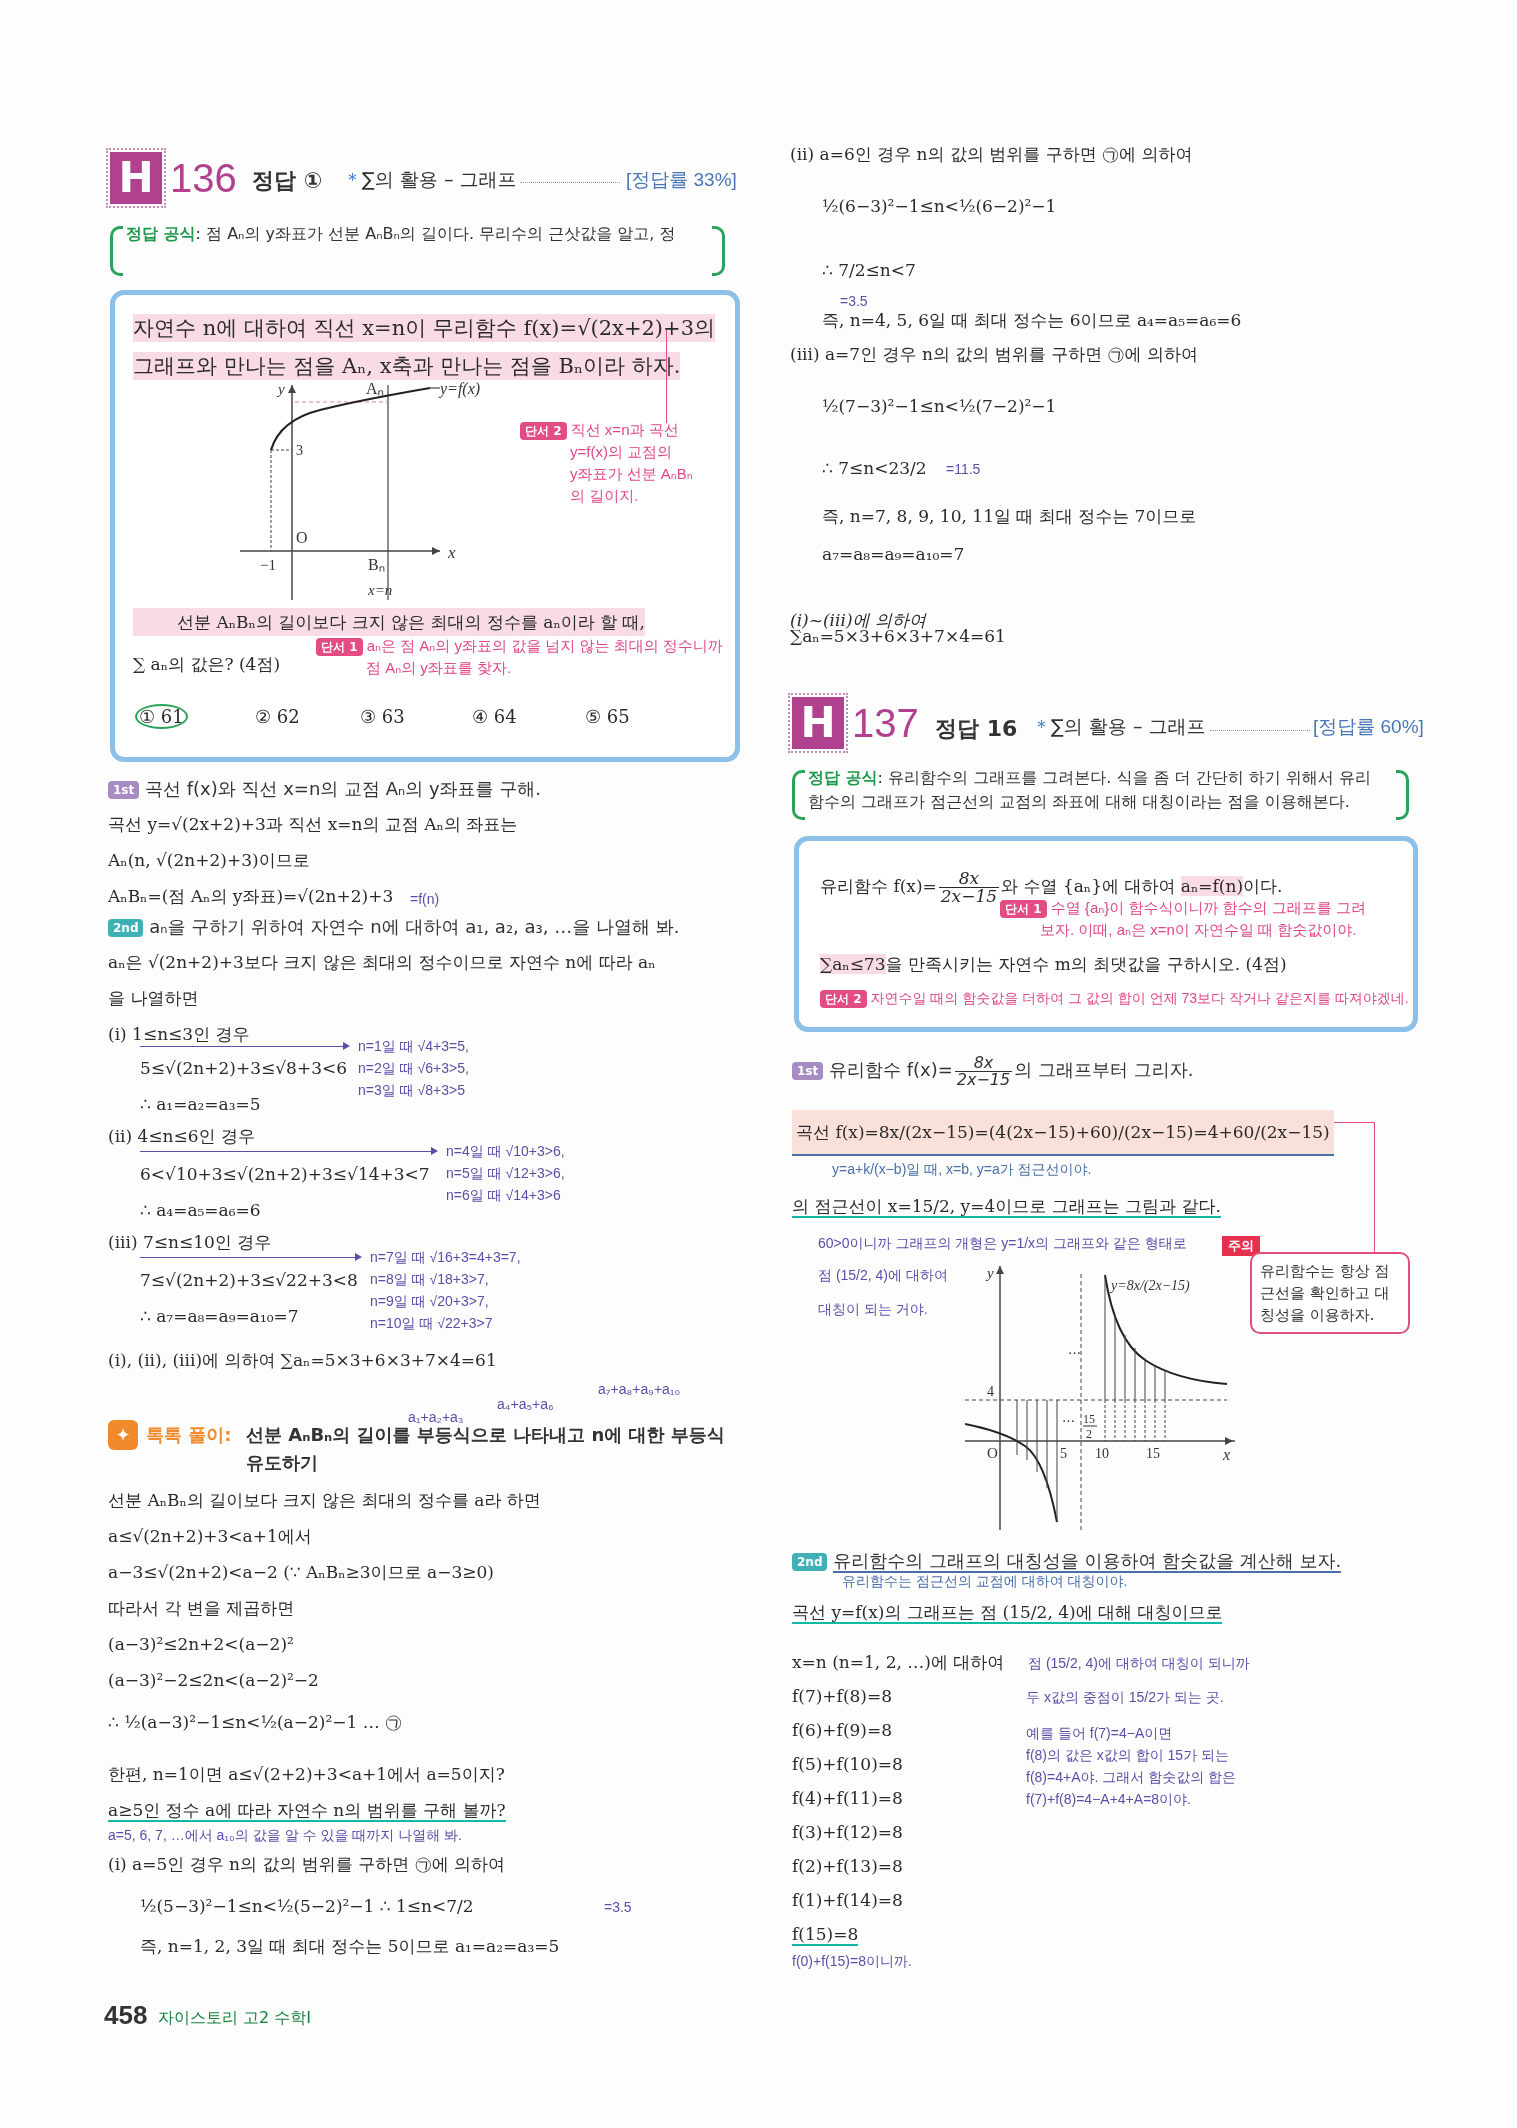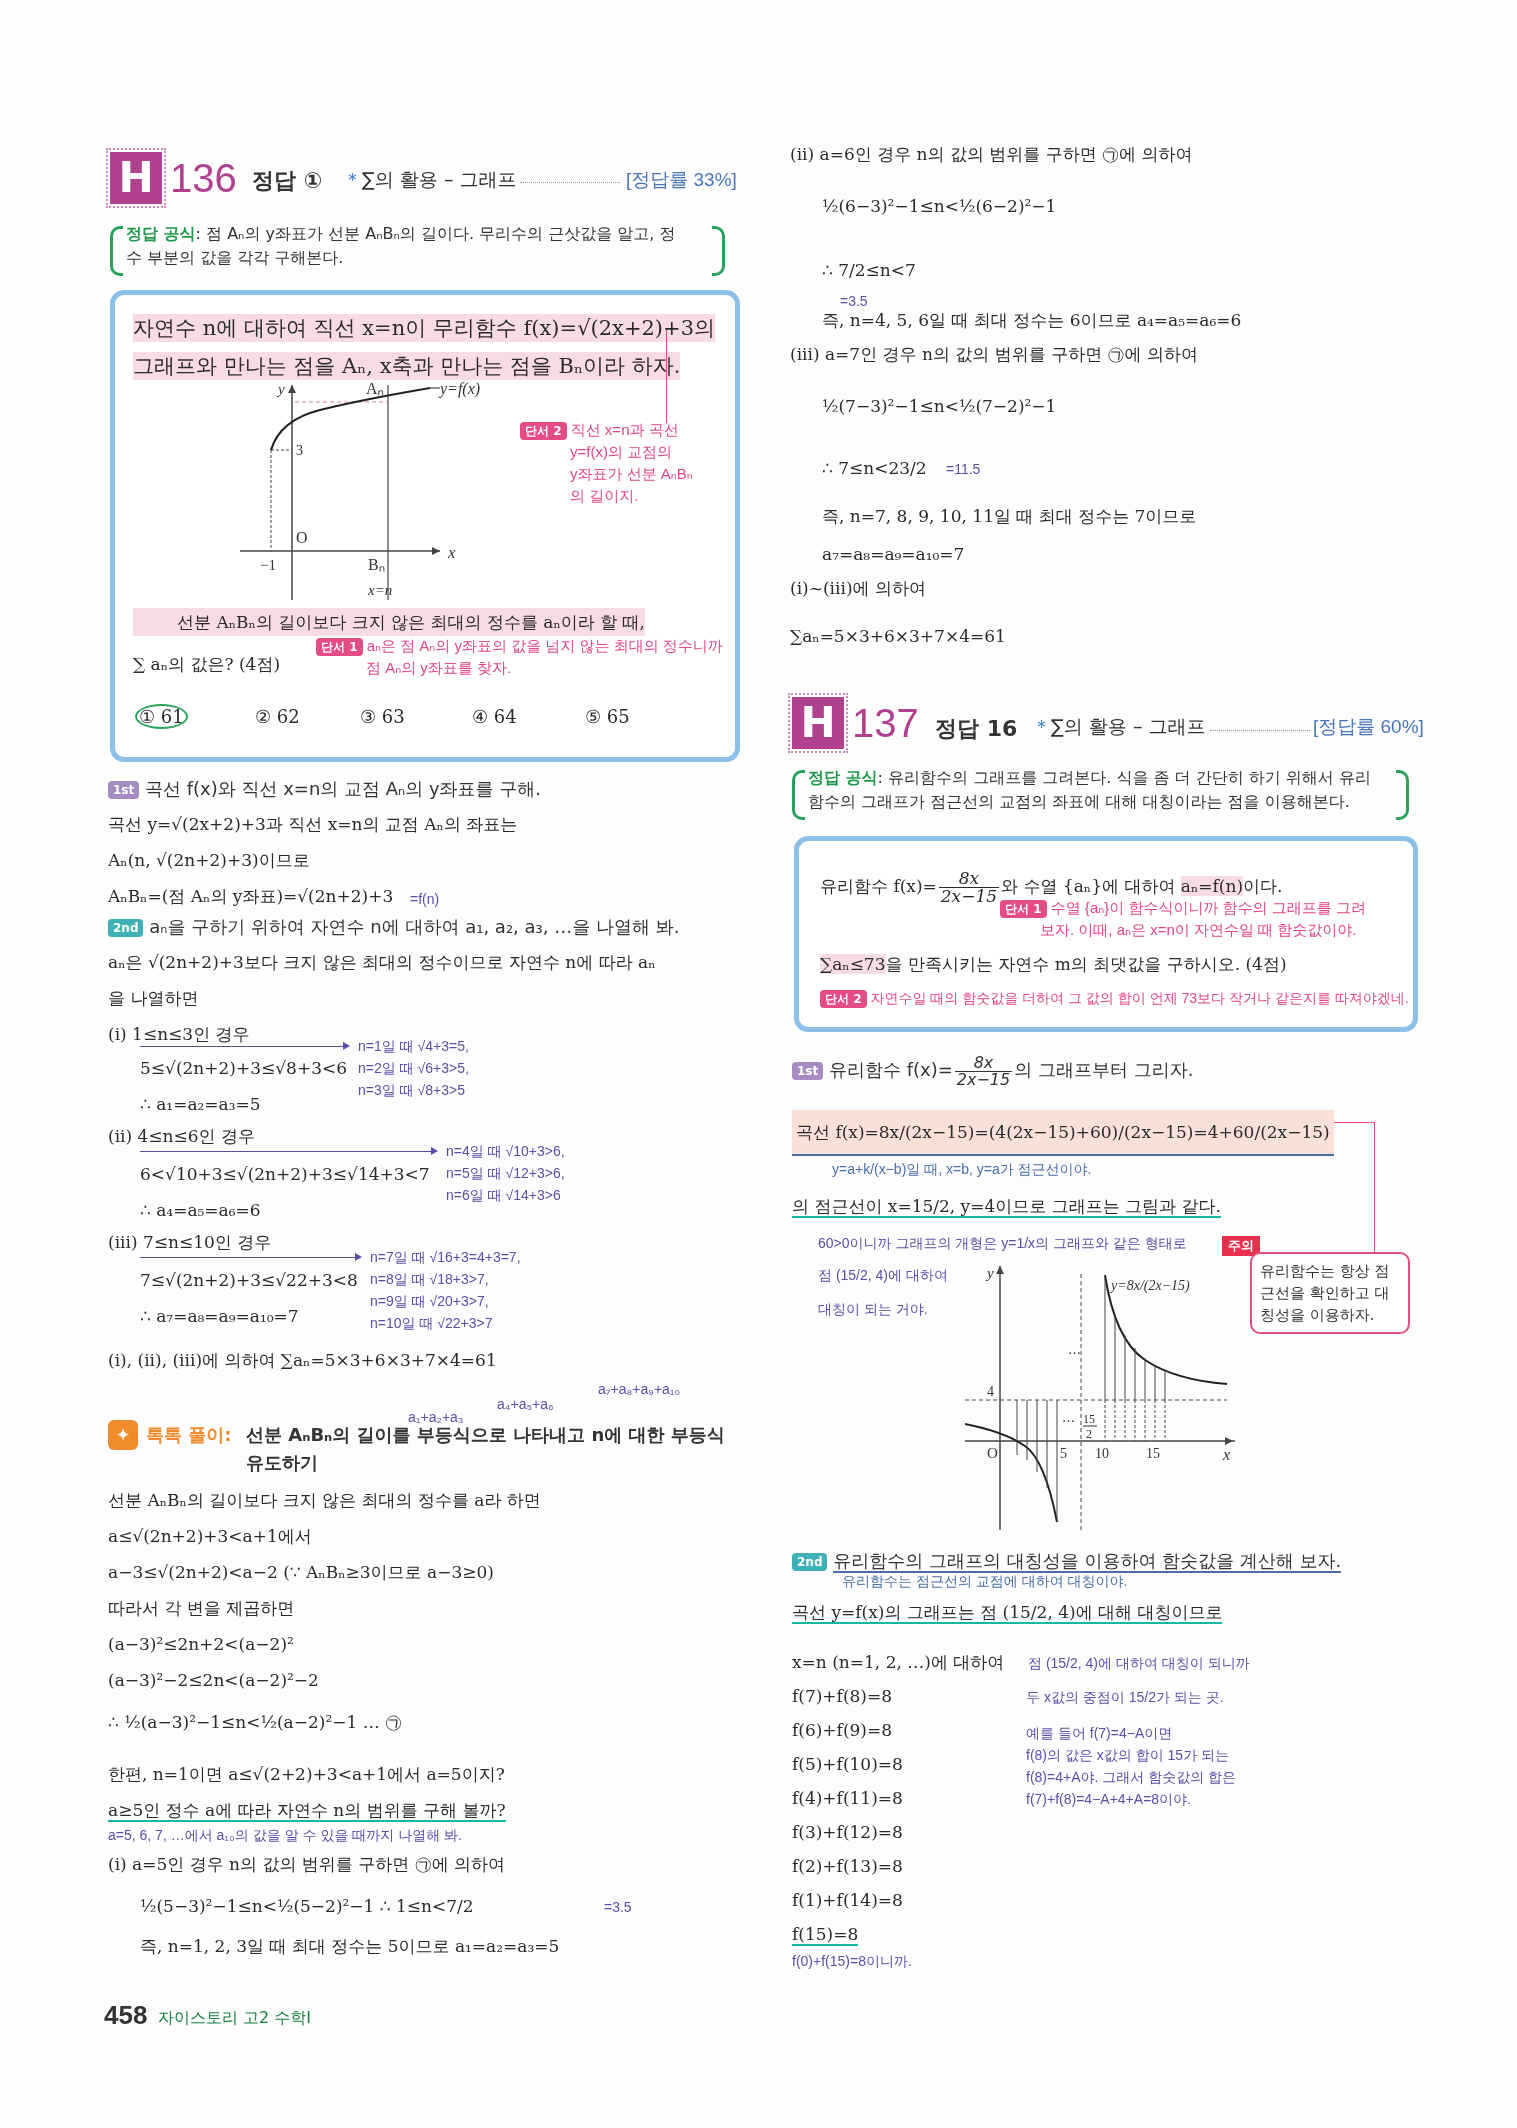--- a/index.html
+++ b/index.html
@@ -52,21 +52,20 @@
   <div class="hanswer" style="left:252px;top:166px;">정답 ①</div>
   <div class="htopic" style="left:343px;top:167px;"><span class="hstar">＊</span><span>∑의 활용 – 그래프</span></div>
   <div class="hdots" style="left:520px;top:182px;width:100px;"></div>
   <div class="hrate" style="left:626px;top:167px;">[정답률 33%]</div>
 </div>
 
 <div>
   <div class="bracket-l" style="left:110px;top:226px;height:44px;"></div>
   <div class="formula-box" style="left:126px;top:222px;">
     <div><span class="lbl">정답 공식</span><span>: 점 Aₙ의 y좌표가 선분 AₙBₙ의 길이다. 무리수의 근삿값을 알고, 정</span></div>
-    <div>수 부분의 값을 각각 구해본다.</div>
   </div>
   <div class="bracket-r" style="left:712px;top:226px;height:44px;"></div>
 </div>
 
 <div class="qbox" style="left:110px;top:290px;width:620px;height:462px;"></div>
 <div class="line hl" style="left:133px;top:314px;font-size:21px;">자연수 n에 대하여 직선 x=n이 무리함수 f(x)=√(2x+2)+3의</div>
 <div class="line hl" style="left:133px;top:352px;font-size:21px;">그래프와 만나는 점을 Aₙ, x축과 만나는 점을 Bₙ이라 하자.</div>
 
 <svg class="abs" style="left:240px;top:380px;" width="300" height="220">
   <line x1="0" y1="171" x2="200" y2="171" stroke="#444" stroke-width="1.5"></line>
@@ -186,21 +185,21 @@
 <div class="line" style="left:822px;top:192px;">½(6−3)²−1≤n&lt;½(6−2)²−1</div>
 <div class="line" style="left:822px;top:256px;">∴ 7/2≤n&lt;7</div>
 <div class="note" style="left:840px;top:292px;">=3.5</div>
 <div class="line" style="left:822px;top:306px;">즉, n=4, 5, 6일 때 최대 정수는 6이므로 a₄=a₅=a₆=6</div>
 <div class="line" style="left:790px;top:340px;">(iii) a=7인 경우 n의 값의 범위를 구하면 ㉠에 의하여</div>
 <div class="line" style="left:822px;top:392px;">½(7−3)²−1≤n&lt;½(7−2)²−1</div>
 <div class="line" style="left:822px;top:454px;">∴ 7≤n&lt;23/2</div>
 <div class="note" style="left:946px;top:460px;">=11.5</div>
 <div class="line" style="left:822px;top:502px;">즉, n=7, 8, 9, 10, 11일 때 최대 정수는 7이므로</div>
 <div class="line" style="left:822px;top:540px;">a₇=a₈=a₉=a₁₀=7</div>
-<div class="line" style="left:790px;top:574px;">(i)~(iii)에 의하여</div>
+<div class="line" style="left:790px;top:606px;font-style:italic;">(i)~(iii)에 의하여</div>
 <div class="line" style="left:790px;top:622px;">∑aₙ=5×3+6×3+7×4=61</div>
 
 <div>
   <div class="hbadge" style="left:792px;top:697px;">H</div>
   <div class="hnum" style="left:852px;top:697px;">137</div>
   <div class="hanswer" style="left:935px;top:714px;">정답 16</div>
   <div class="htopic" style="left:1032px;top:714px;"><span class="hstar">＊</span><span>∑의 활용 – 그래프</span></div>
   <div class="hdots" style="left:1210px;top:730px;width:100px;"></div>
   <div class="hrate" style="left:1313px;top:714px;">[정답률 60%]</div>
 </div>

